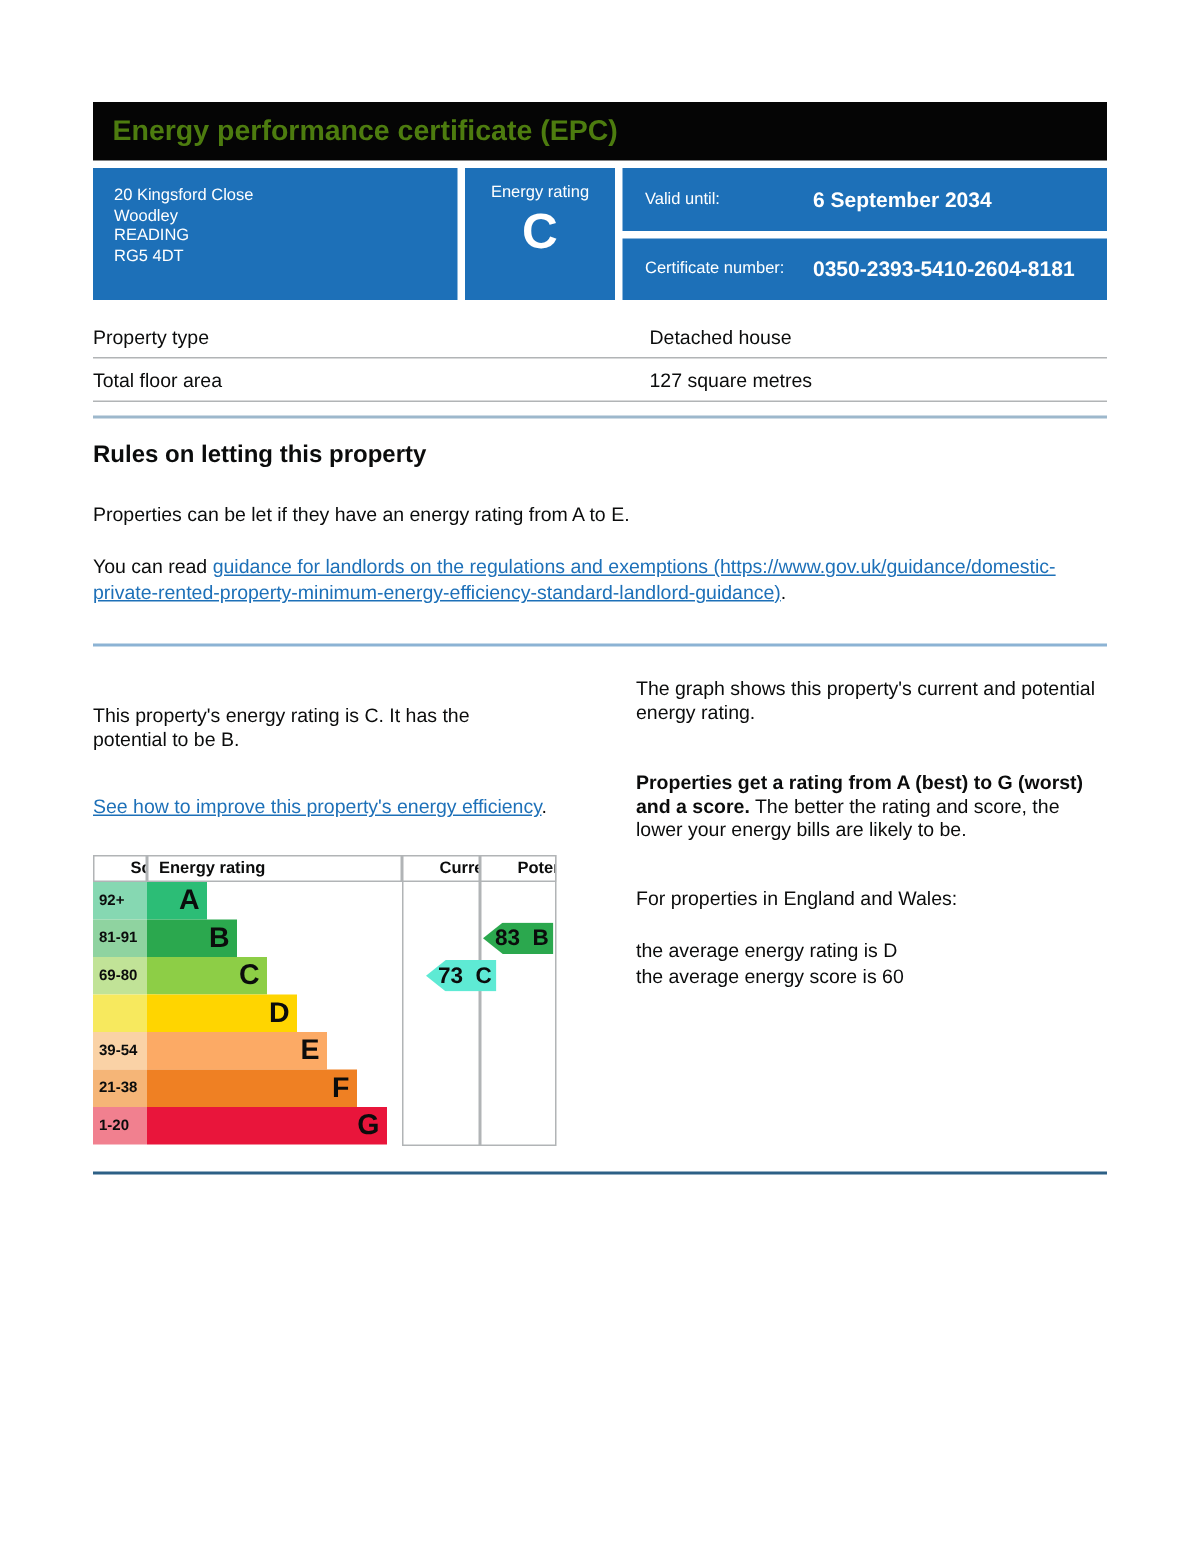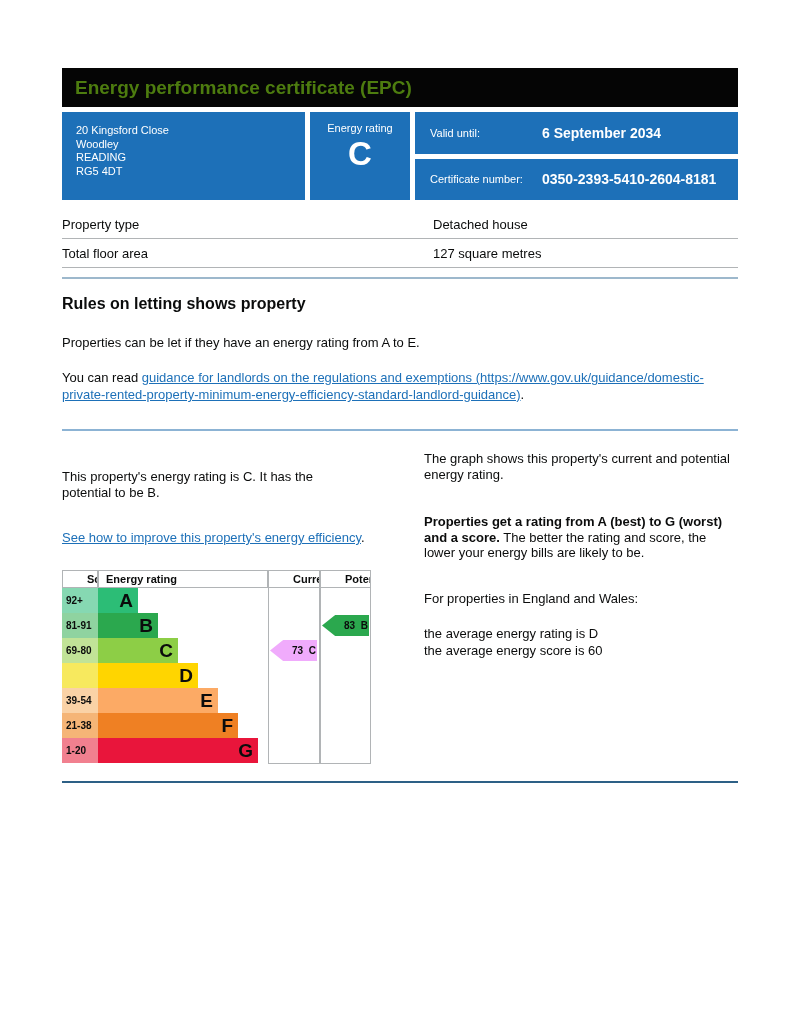--- a/index.html
+++ b/index.html
@@ -89,22 +89,22 @@
     position: absolute; right: 5px; top: 0;
     font-size: 19px; font-weight: bold; line-height: 25px; color: #0b0c0c;
   }
   .epc-colframe {
     position: absolute; top: 0; height: 194px;
     border: 1px solid #b1b4b6; background: transparent;
   }
   .epc-arrow {
     position: absolute; width: 47px; height: 21px;
     clip-path: polygon(0 50%, 28% 0, 100% 0, 100% 100%, 28% 100%);
-    font-size: 10px; font-weight: bold; line-height: 21px;
-    padding-left: 22px; color: #0b0c0c;
+    font-size: 15px; font-weight: bold; line-height: 21px;
+    text-align: center; padding-left: 5px; color: #0b0c0c;
   }
 </style>
 </head>
 <body>
 
 <div class="page">
 
   <div class="title-bar">Energy performance certificate (EPC)</div>
 
   <div class="summary-grid">
@@ -136,21 +136,21 @@
       <span class="p-value">Detached house</span>
     </div>
     <div class="prop-row">
       <span class="p-label">Total floor area</span>
       <span class="p-value">127 square metres</span>
     </div>
   </div>
 
   <hr class="divider-light">
 
-  <h2>Rules on letting shows property</h2>
+  <h2>Rules on letting this property</h2>
   <p class="para-1">Properties can be let if they have an energy rating from A to E.</p>
   <p class="para-link"><span>You can read </span><a>guidance for landlords on the regulations and exemptions (https://www.gov.uk/guidance/domestic-private-rented-property-minimum-energy-efficiency-standard-landlord-guidance)</a><span>.</span></p>
 
   <hr class="divider-mid">
 
   <div class="two-col">
     <div class="col-left">
       <p class="rating-text">This property's energy rating is C. It has the potential to be B.</p>
       <p class="improve-link"><a>See how to improve this property's energy efficiency</a><span>.</span></p>
       <div class="epc-chart">
@@ -181,21 +181,21 @@
             <span class="band-letter">E</span>
           </div>
           <div class="epc-cell epc-score" style="top: 143px; background: rgb(245, 181, 119);">21-38</div>
           <div class="epc-cell epc-bar" style="top: 143px; width: 140px; background: rgb(239, 128, 35);">
             <span class="band-letter">F</span>
           </div>
           <div class="epc-cell epc-score" style="top: 168px; background: rgb(241, 128, 143);">1-20</div>
           <div class="epc-cell epc-bar" style="top: 168px; width: 160px; background: rgb(233, 21, 59);">
             <span class="band-letter">G</span>
           </div>
-          <div class="epc-arrow" style="left: 208px; top: 70px; background: #f0abfc;">73&nbsp;&nbsp;C</div>
+          <div class="epc-arrow" style="left: 222px; top: 70px; background: #5eead4;">73&nbsp;&nbsp;C</div>
           <div class="epc-arrow" style="left: 260px; top: 45px; background: rgb(43, 168, 78);">83&nbsp;&nbsp;B</div>
         </div>
     </div>
     <div class="col-right">
       <p class="rp1">The graph shows this property's current and potential energy rating.</p>
       <p class="rp2"><b>Properties get a rating from A (best) to G (worst) and a score.</b><span> The better the rating and score, the lower your energy bills are likely to be.</span></p>
       <p class="rp3">For properties in England and Wales:</p>
       <p class="rp4">the average energy rating is D</p>
       <p class="rp5">the average energy score is 60</p>
     </div>

